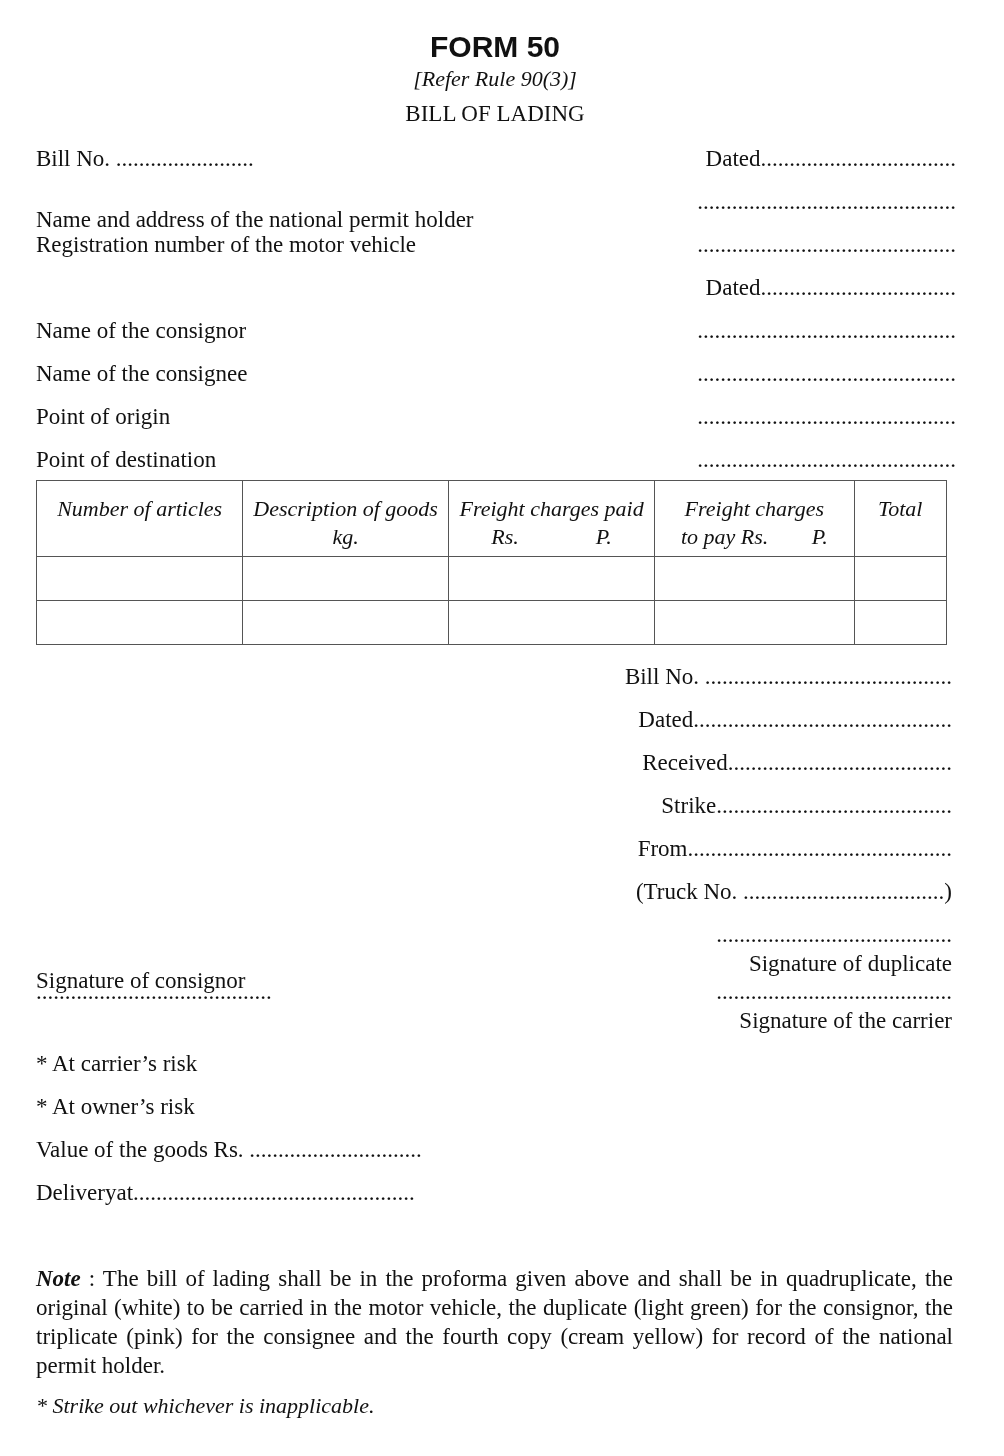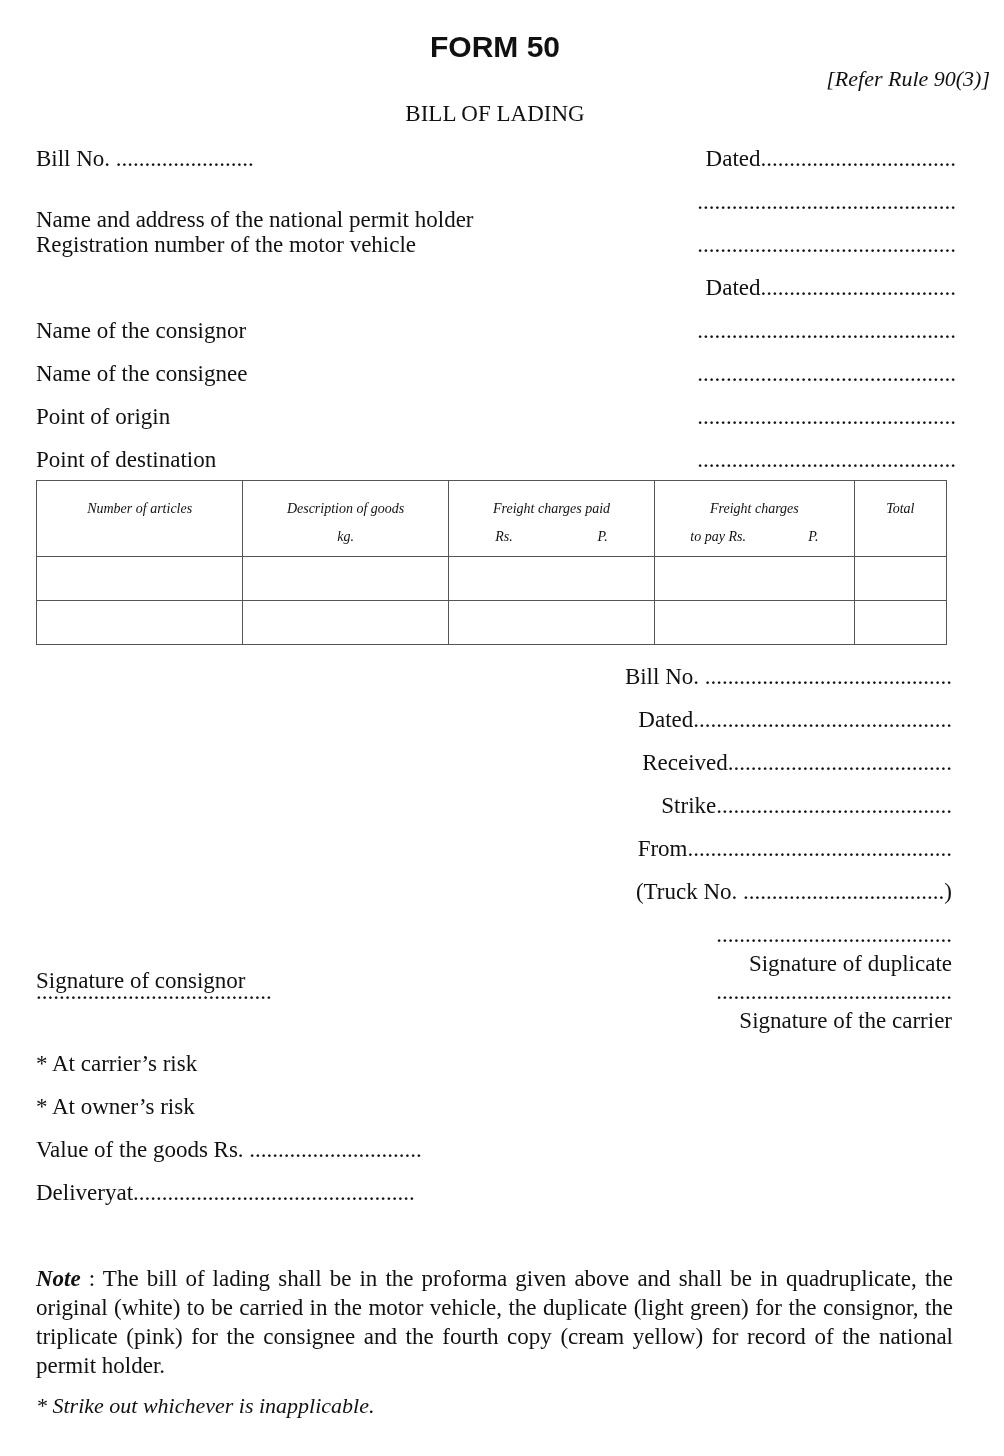--- a/index.html
+++ b/index.html
@@ -9,28 +9,28 @@
     font-family: "Liberation Serif", "DejaVu Serif", serif;
     color: #111111;
     font-size: 23px;
     overflow: hidden;
   }
   .abs { position: absolute; white-space: nowrap; }
   .title {
     font-family: "Liberation Sans", "DejaVu Sans", sans-serif;
     font-weight: bold; font-size: 30px; left: 0; width: 990px; text-align: center; top: 30px;
   }
-  .subtitle { font-style: italic; left: 0; width: 990px; text-align: right; top: 66px; font-size: 22px; }
+  .subtitle { font-style: italic; left: 0; width: 990px; text-align: center; top: 66px; font-size: 22px; }
   .heading { left: 0; width: 990px; text-align: center; top: 101px; font-size: 23px; }
   .label-left { left: 36px; }
   .right-field { right: 48px; }
 
   table.goods {
     position: absolute; left: 36px; top: 480px; width: 911px;
-    border-collapse: collapse; font-size: 14px;
+    border-collapse: collapse; font-size: 22px;
   }
   table.goods th, table.goods td {
     border: 1px solid #555555;
   }
   table.goods th {
     font-weight: normal; font-style: italic; height: 76px; vertical-align: top;
     text-align: center; padding: 14px 4px 0 4px; line-height: 28px;
   }
   table.goods td { height: 44px; }
   .sub-split { display: flex; justify-content: space-around; }

